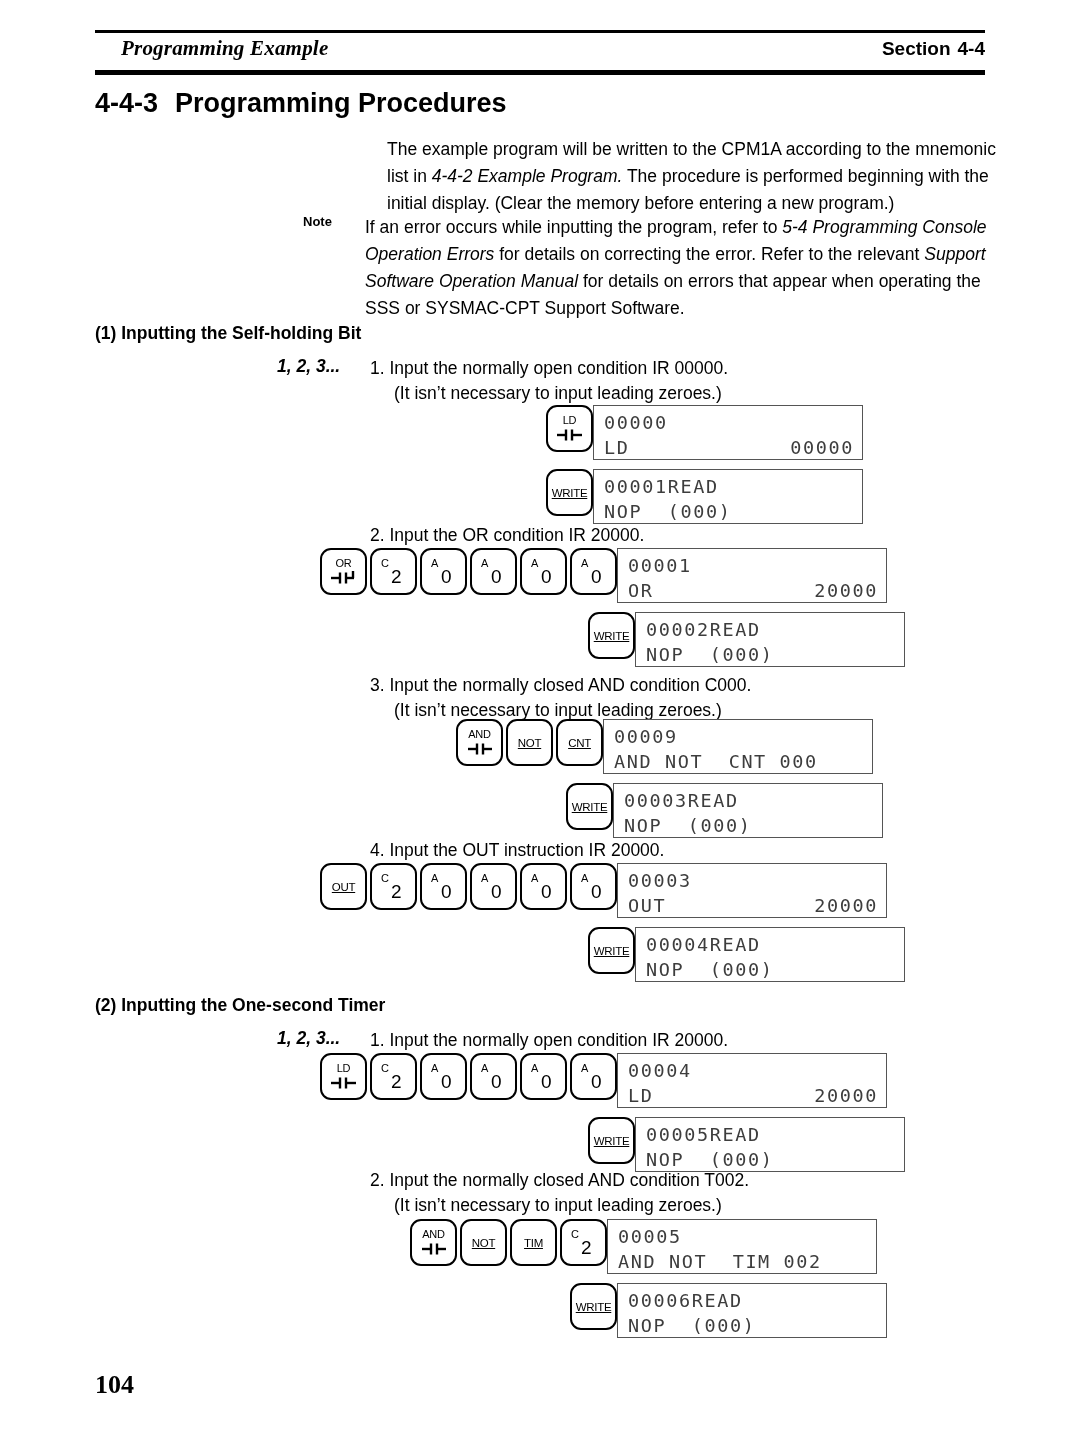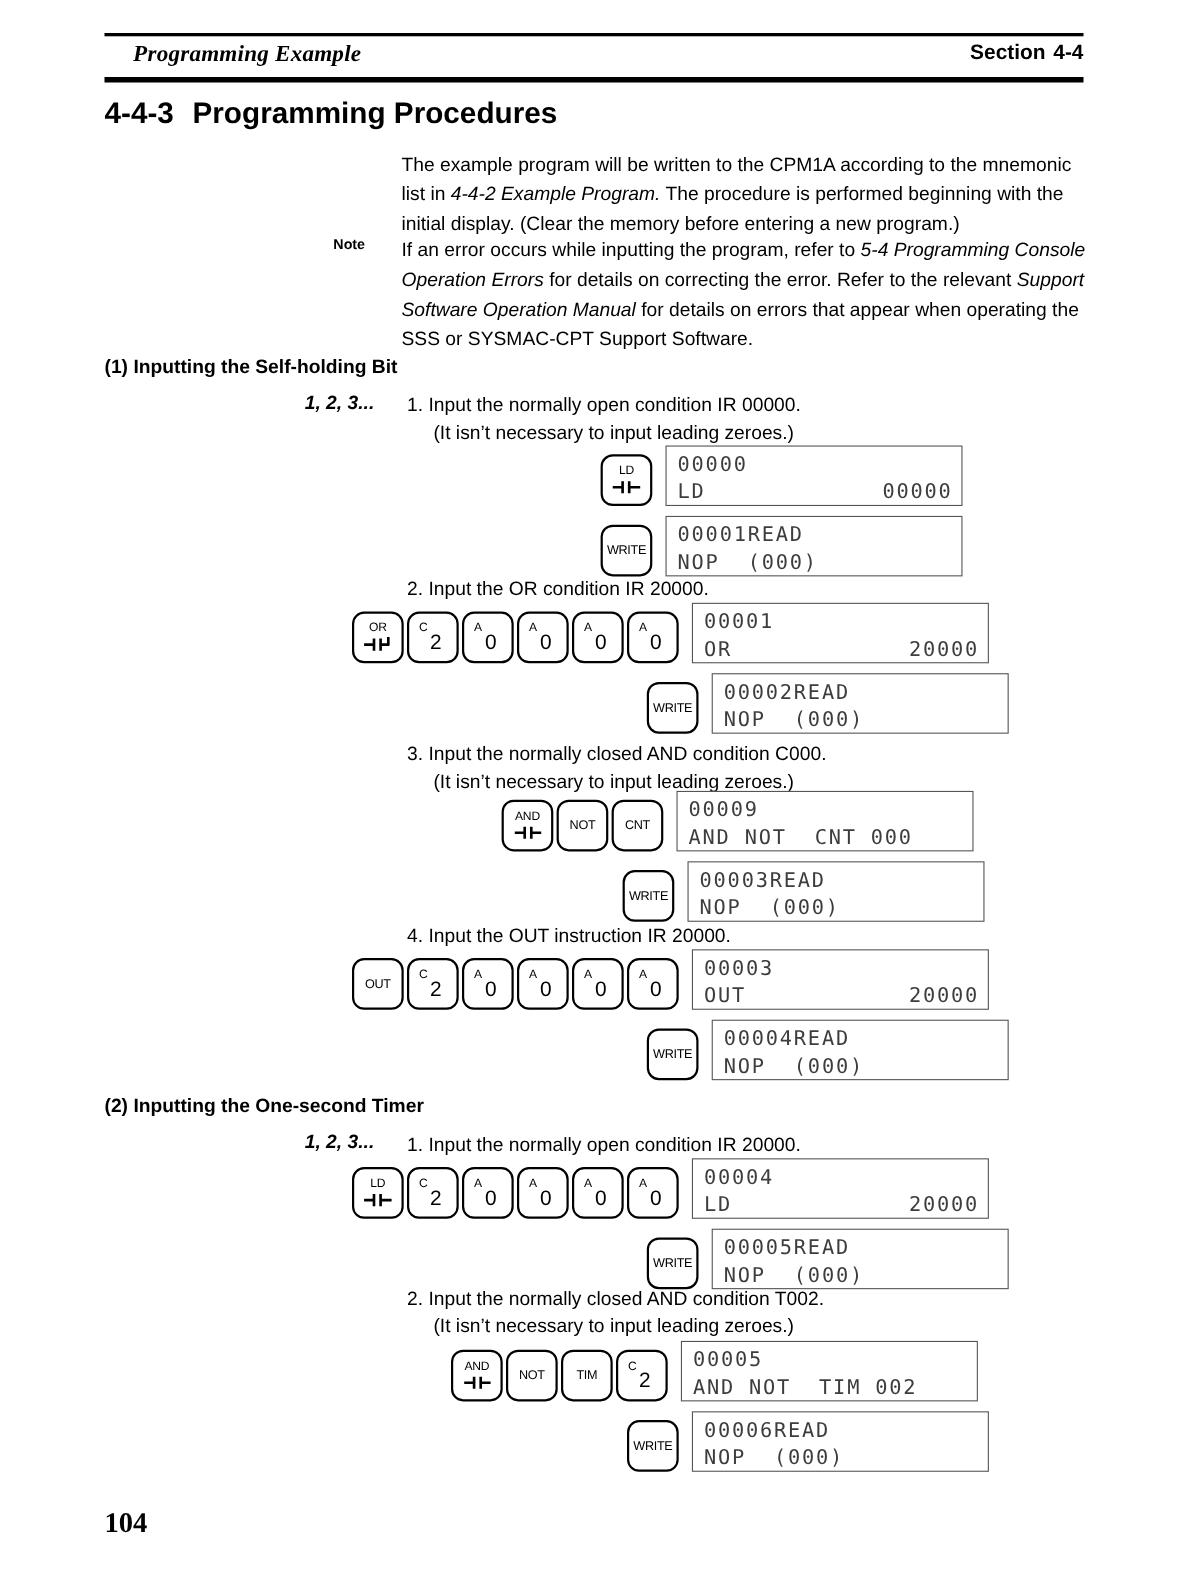--- a/index.html
+++ b/index.html
@@ -62,21 +62,21 @@
     white-space: nowrap;
   }
   .title .tnum { display: inline-block; width: 80px; }
 
   
   .para {
     position: absolute;
     font-size: 17.5px;
     line-height: 27px;
   }
-  #p-intro { left: 365px; top: 136px; width: 625px; }
+  #p-intro { left: 387px; top: 136px; width: 625px; }
   #p-note  { left: 365px; top: 214px; width: 625px; }
   .note-label {
     position: absolute;
     left: 303px; top: 214px;
     font-weight: bold;
     font-size: 13px;
   }
   .it { font-style: italic; }
 
   
@@ -141,20 +141,21 @@
   .key-top {
     font-size: 11px;
     line-height: 11px;
     font-weight: normal;
     letter-spacing: -0.2px;
   }
   .key-mid {
     font-size: 11.5px;
     line-height: 12px;
     letter-spacing: -0.3px;
+    text-decoration: underline;
   }
   .key-sym {
     margin-top: 2px;
     width: 30px; height: 14px;
     display: block;
   }
 
   
   .key-num {
     justify-content: center;
@@ -199,22 +200,22 @@
     white-space: pre;
   }
 
   .stack {
     display: flex;
     flex-direction: column;
     gap: 9px;
   }
   .row-inner {
     display: flex;
-    align-items: flex-end;
-    gap: 12px;
+    align-items: flex-start;
+    gap: 0;
   }
 
   
   .pagenum {
     position: absolute;
     left: 95px; top: 1370px;
     font-family: "Liberation Serif", serif;
     font-weight: bold;
     font-size: 26px;
   }

